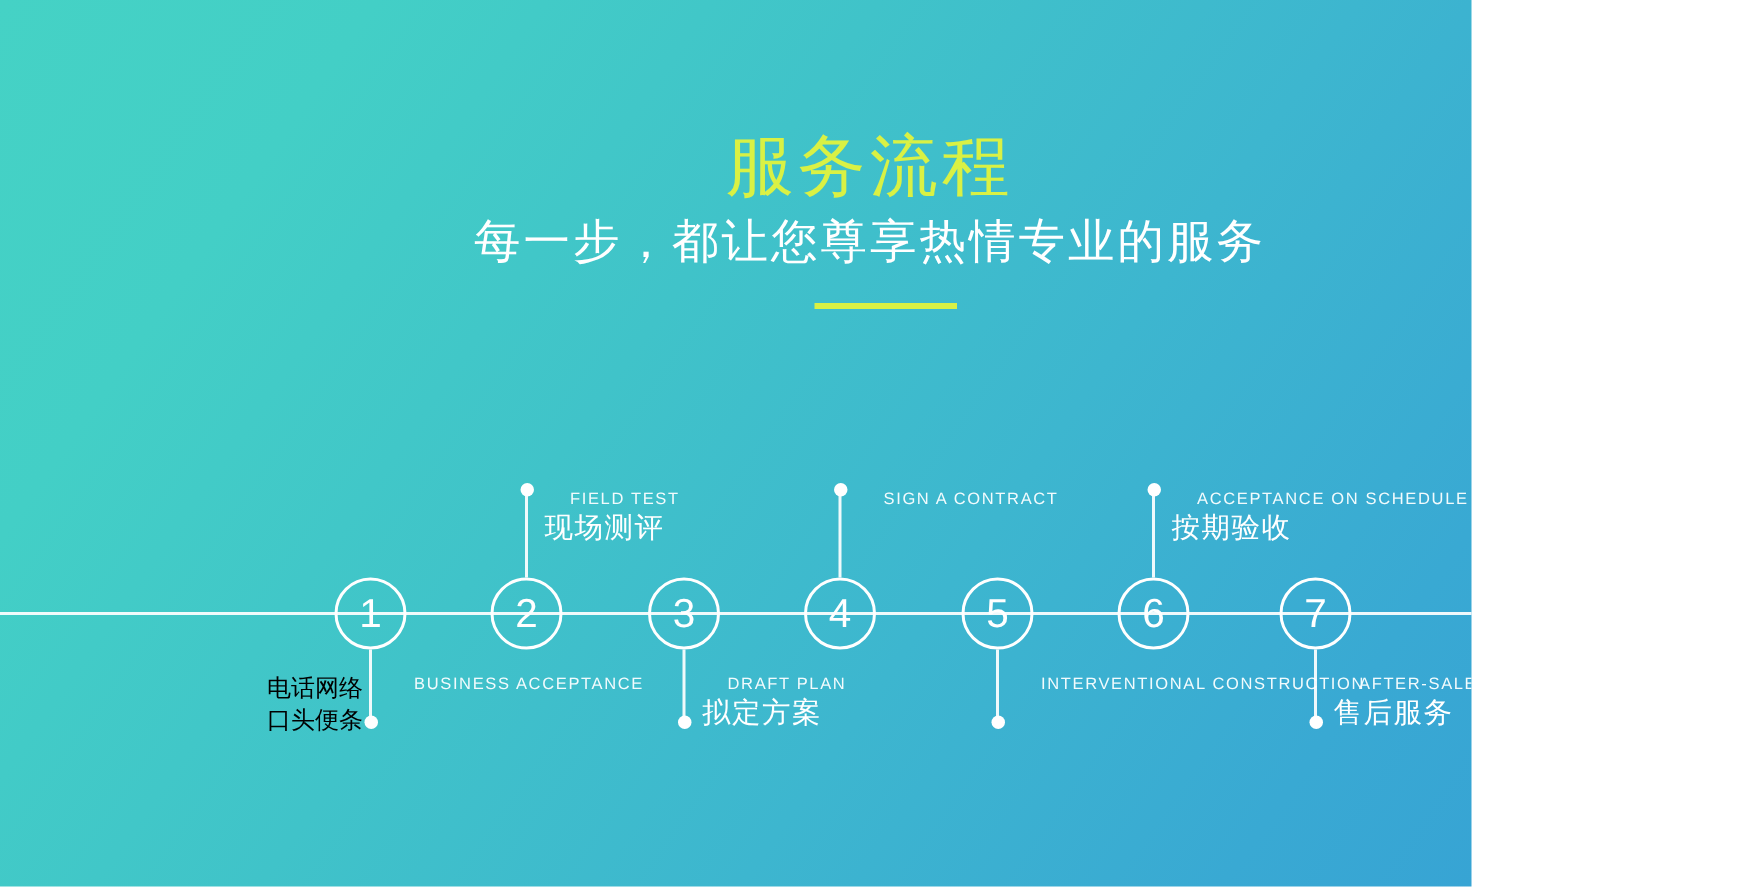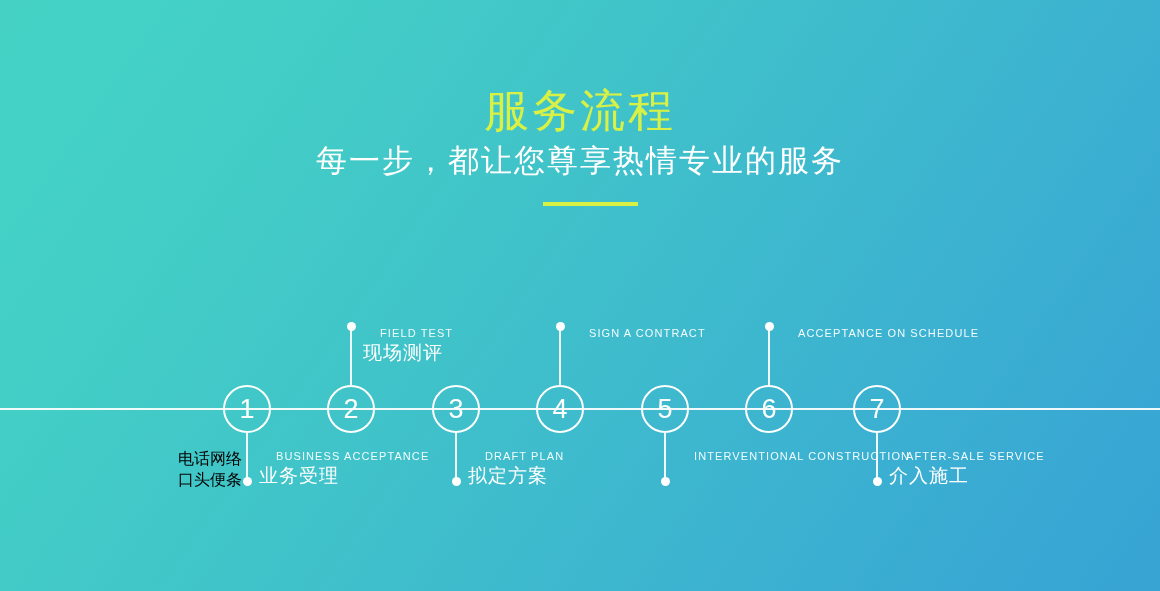--- a/index.html
+++ b/index.html
@@ -7,21 +7,21 @@
     padding: 0;
   }
   body {
     width: 1160px;
     height: 591px;
     overflow: hidden;
     font-family: "Liberation Sans", "DejaVu Sans", sans-serif;
   }
   #stage {
     position: relative;
-    width: 1160px;
+    width: 981px;
     height: 591px;
     background: linear-gradient(125deg, #45d2c5 0%, #43cfc6 18%, #40c3c9 42%, #3db6cf 65%, #39a9d3 88%, #37a4d4 100%);
     overflow: hidden;
   }
 
   
   #header {
     position: absolute;
     left: 0;
     top: 0;
@@ -152,21 +152,20 @@
   </div>
 
   <div id="axis"></div>
 
   <div id="steps">
       <div class="node" style="left: 247px;">1</div>
       <div class="stem down" style="left: 247px;"></div>
       <div class="enddot down" style="left: 247px;"></div>
       <div class="label down" style="left: 259px;">
         <div class="eng">BUSINESS ACCEPTANCE</div>
-        <div class="cn">业务受理</div>
       </div>
       <div id="note-1-wrap" style="left: 172px;">
         <div class="note-row"><span>电话</span><span>网络</span></div>
         <div class="note-row"><span>口头</span><span>便条</span></div>
       </div>
       <div class="node" style="left: 351px;">2</div>
       <div class="stem up" style="left: 351px;"></div>
       <div class="enddot up" style="left: 351px;"></div>
       <div class="label up" style="left: 363px;">
         <div class="eng">FIELD TEST</div>
@@ -189,23 +188,24 @@
       <div class="stem down" style="left: 665px;"></div>
       <div class="enddot down" style="left: 665px;"></div>
       <div class="label down" style="left: 677px;">
         <div class="eng">INTERVENTIONAL CONSTRUCTION</div>
       </div>
       <div class="node" style="left: 769px;">6</div>
       <div class="stem up" style="left: 769px;"></div>
       <div class="enddot up" style="left: 769px;"></div>
       <div class="label up" style="left: 781px;">
         <div class="eng">ACCEPTANCE ON SCHEDULE</div>
+        <div class="cn">按期验收</div>
       </div>
       <div class="node" style="left: 877px;">7</div>
       <div class="stem down" style="left: 877px;"></div>
       <div class="enddot down" style="left: 877px;"></div>
       <div class="label down" style="left: 889px;">
         <div class="eng">AFTER-SALE SERVICE</div>
-        <div class="cn">介入施工</div>
+        <div class="cn">售后服务</div>
       </div>
     </div>
 
 </div>
 
 </body></html>

